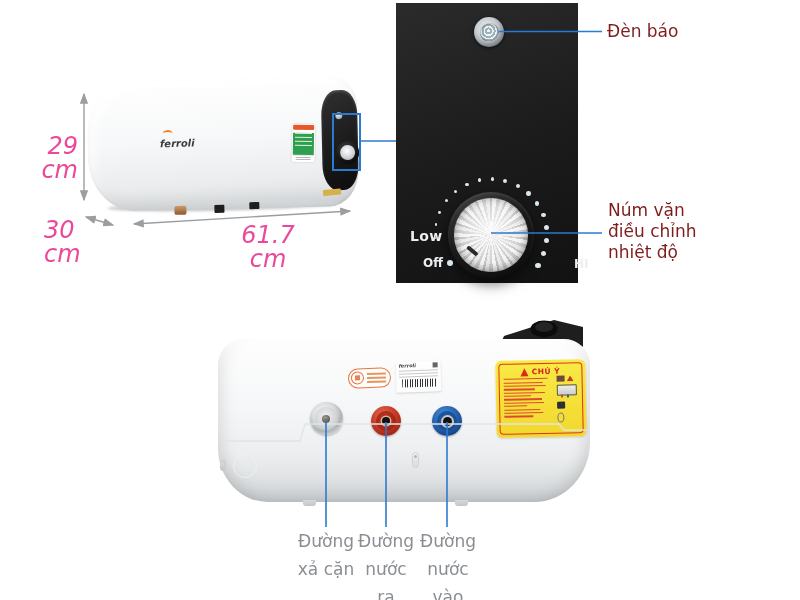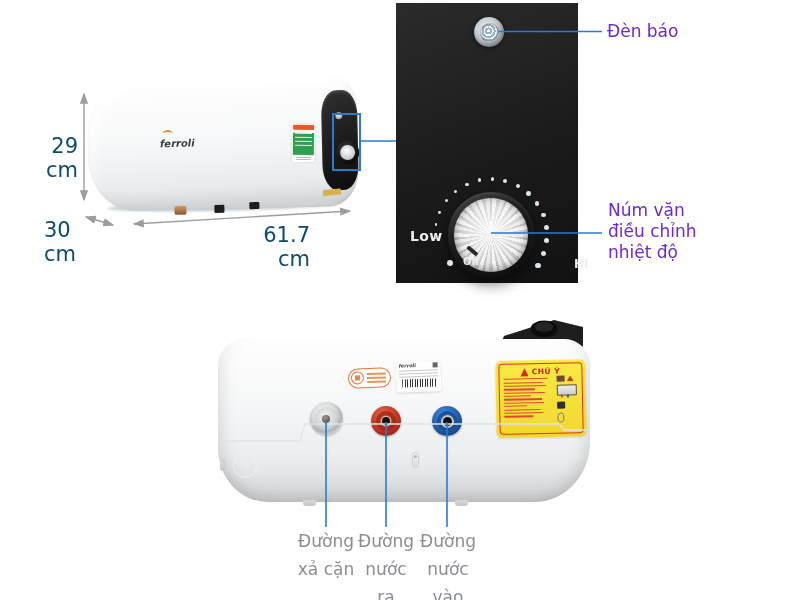--- a/index.html
+++ b/index.html
@@ -1,20 +1,20 @@
 <!DOCTYPE html>
 <html><head>
 <meta charset="utf-8">
 <style>
   html,body{margin:0;padding:0;background:#fff;}
   .canvas{position:relative;width:800px;height:600px;background:#ffffff;overflow:hidden;
           font-family:"DejaVu Sans","Liberation Sans",sans-serif;}
   
-  .dim-label{position:absolute;color:#0c4a6e;font-size:21px;line-height:24px;}
-  .callout{position:absolute;color:#6d28d9;font-size:17px;line-height:21px;}
+  .dim-label{position:absolute;color:#ec4899;font-size:24px;line-height:24px;font-style:italic;}
+  .callout{position:absolute;color:#7f1d1d;font-size:17px;line-height:21px;}
   .port-label{position:absolute;color:#8a8e93;font-size:17px;line-height:28px;text-align:center;}
   
   .front-group{position:absolute;left:88px;top:76px;width:274px;height:142px;
                transform:rotate(-1.3deg);transform-origin:30% 50%;}
   .front-body{position:absolute;left:0;top:4px;width:270px;height:130px;
               border-radius:46px 26px 30px 46px / 54px 30px 36px 54px;
               background:linear-gradient(178deg,#ffffff 0%,#f7f8f9 45%,#eaeced 78%,#d6d9db 97%);
               box-shadow:inset -4px -8px 14px rgba(0,0,0,.06), inset 6px 8px 12px rgba(255,255,255,.85),
                          inset 0 -2px 3px rgba(0,0,0,.08);}
   .front-underside{position:absolute;left:18px;top:126px;width:232px;height:10px;
@@ -61,21 +61,21 @@
              box-shadow:0 6px 14px rgba(0,0,0,.55), inset 0 2px 3px rgba(255,255,255,.12);}
   .cp-knob-face{position:absolute;left:58px;top:195px;width:74px;height:74px;border-radius:50%;
              background:radial-gradient(circle at 50% 42%,rgba(255,255,255,.85) 0%,rgba(255,255,255,0) 60%),
              repeating-conic-gradient(from 15deg,#e9e9e9 0deg 7deg,#c2c2c2 7deg 11deg,#f4f4f4 11deg 18deg,#cccccc 18deg 24deg);
              box-shadow:inset 0 0 8px rgba(0,0,0,.25), inset 0 -3px 6px rgba(0,0,0,.18);}
   .cp-knob-notch{position:absolute;left:70px;top:246px;width:13px;height:3.5px;background:#2b2b2b;
              border-radius:2px;transform:rotate(40deg);}
   .dial-dot{position:absolute;background:#dbe5ec;border-radius:50%;box-shadow:0 0 1px rgba(0,0,0,.4);}
   .cp-text{position:absolute;color:#eceff1;font-weight:bold;}
   .cp-low{left:14px;top:225px;font-size:14px;letter-spacing:.3px;}
-  .cp-off{left:27px;top:253px;font-size:10px;margin-left:40px;}
+  .cp-off{left:27px;top:253px;font-size:12px;}
   .cp-hi{left:145px;top:254px;font-size:12px;margin-left:33px;}
   .cp-off-dot{position:absolute;left:51px;top:257px;width:6px;height:6px;border-radius:50%;background:#dbe5ec;}
   
   .rear-body{position:absolute;left:218px;top:339px;width:372px;height:163px;
              border-radius:26px 26px 56px 50px / 26px 26px 60px 54px;
              background:linear-gradient(180deg,#fefefe 0%,#f6f7f8 40%,#eceeef 70%,#dcdfe1 92%,#d2d5d8 100%);
              box-shadow:inset 0 10px 14px -8px rgba(255,255,255,.9),
                         inset 0 -16px 22px -12px rgba(0,0,0,.16),
                         inset 16px 0 20px -15px rgba(0,0,0,.12),
                         inset -16px 0 20px -15px rgba(0,0,0,.12);}
@@ -307,21 +307,21 @@
     <line x1="361" y1="141" x2="396" y2="141" stroke="#2b7ad1" stroke-width="1.6"></line>
     <line x1="499" y1="31.5" x2="602" y2="31.5" stroke="#2b7ad1" stroke-width="1.6"></line>
     <line x1="491" y1="233" x2="602" y2="233" stroke="#2b7ad1" stroke-width="1.6"></line>
     <line x1="326" y1="419" x2="326" y2="527" stroke="#2b7ad1" stroke-width="1.6"></line>
     <line x1="386" y1="422" x2="386" y2="527" stroke="#2b7ad1" stroke-width="1.6"></line>
     <line x1="447" y1="422" x2="447" y2="527" stroke="#2b7ad1" stroke-width="1.6"></line>
   </svg>
 
   <div class="dim-label" style="left:20px;top:134px;width:58px;text-align:right;">29 cm</div>
   <div class="dim-label" style="left:44px;top:218px;width:58px;text-align:left;">30 cm</div>
-  <div class="dim-label" style="left:226px;top:223px;width:84px;text-align:right;">61.7 cm</div>
+  <div class="dim-label" style="left:226px;top:223px;width:84px;text-align:center;">61.7 cm</div>
 
   <div class="callout" style="left:607px;top:21px;">Đèn báo</div>
   <div class="callout" style="left:608px;top:200px;">
     <div>Núm vặn</div>
     <div>điều chỉnh</div>
     <div>nhiệt độ</div>
   </div>
 
   <div class="port-label" style="left:286px;top:527px;width:80px;">
     <div>Đường</div>

